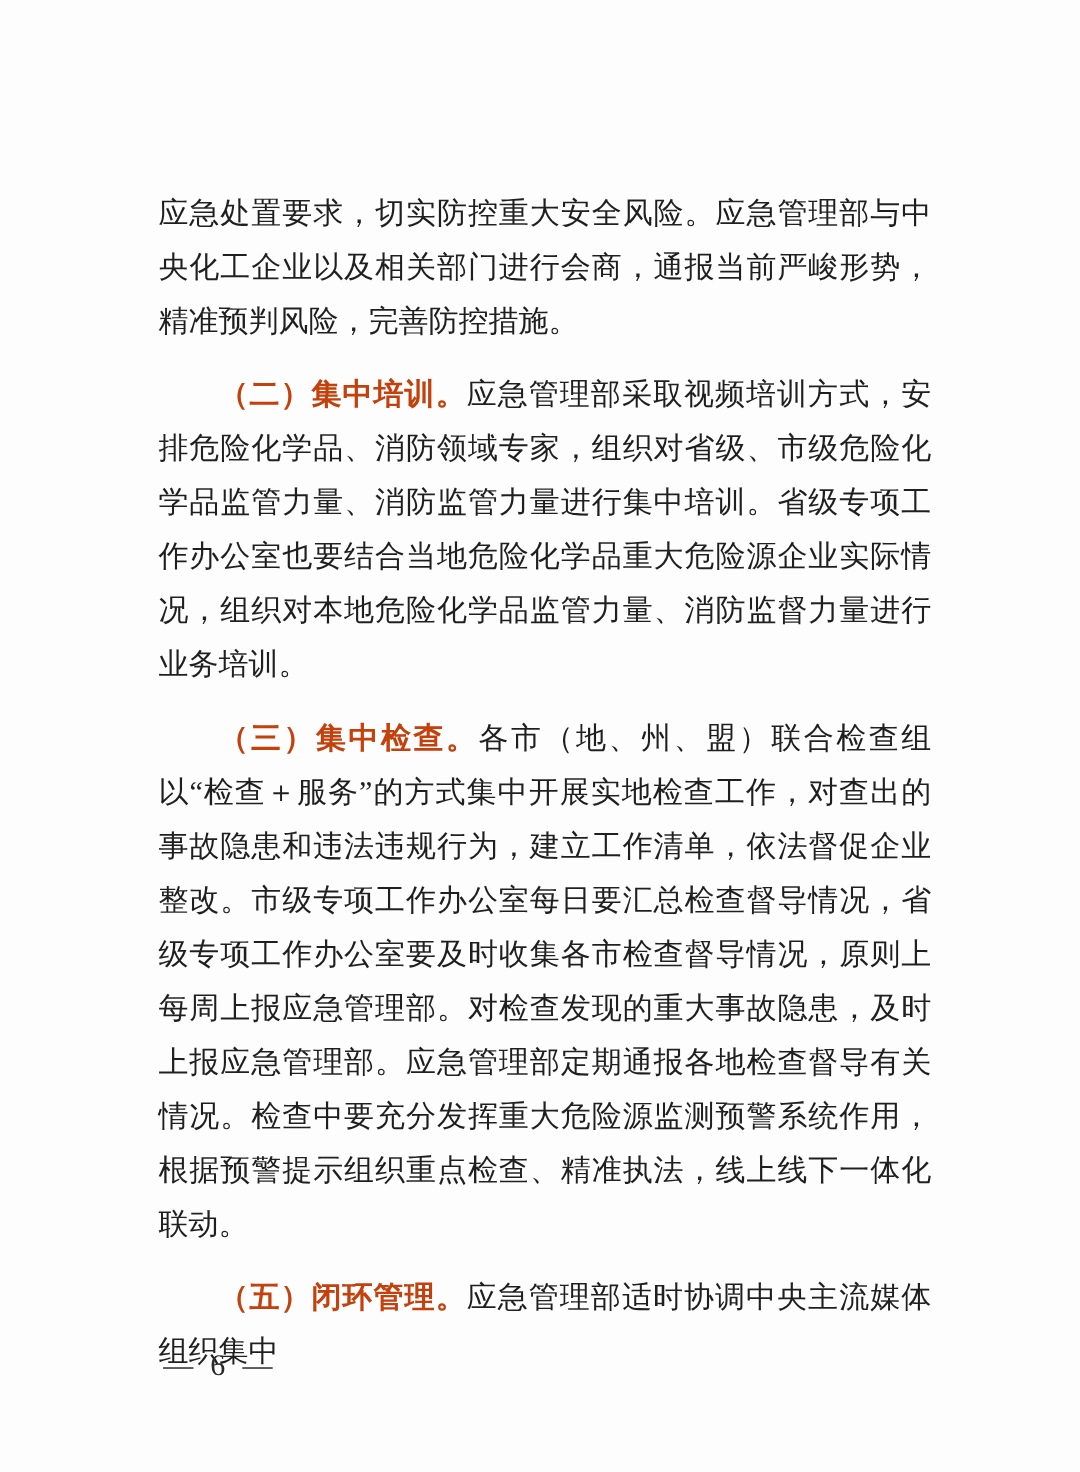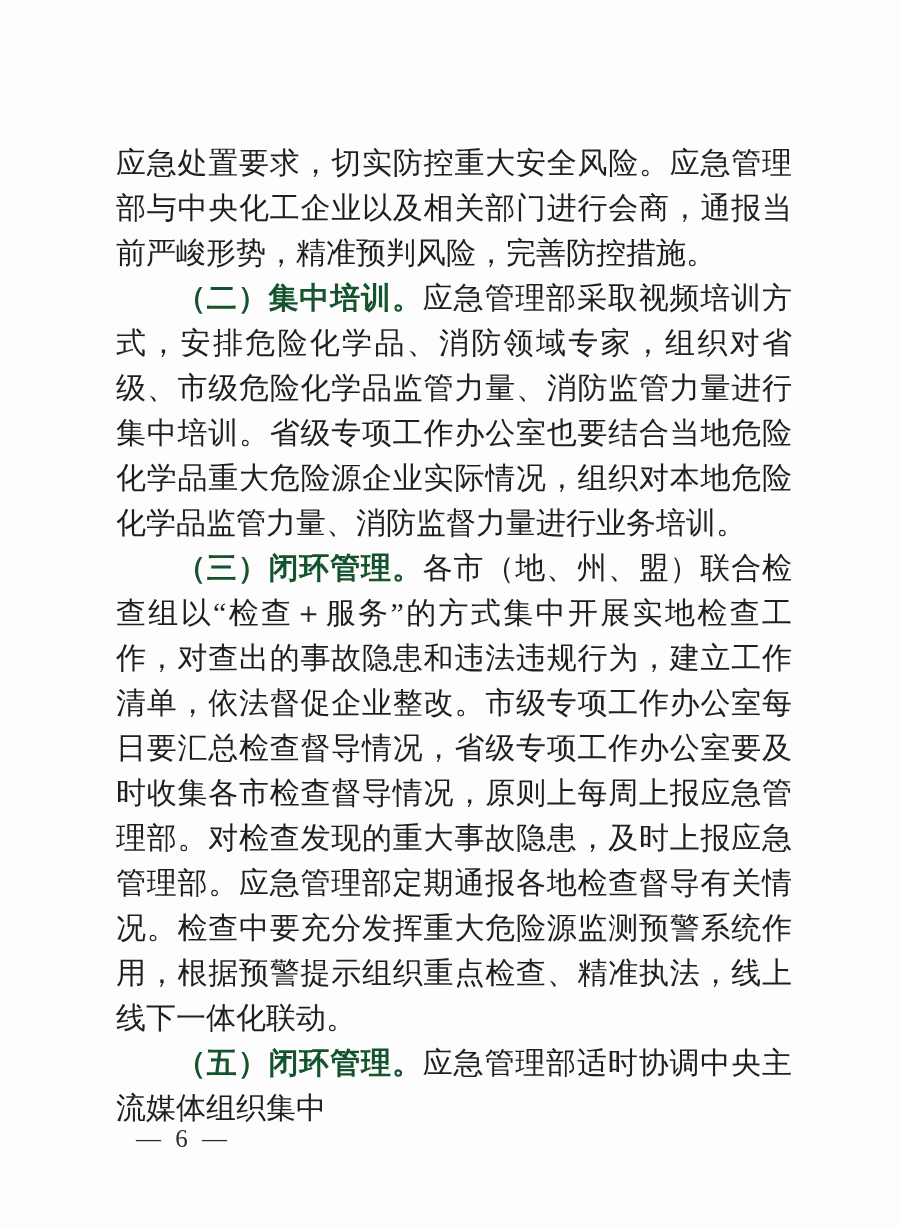--- a/index.html
+++ b/index.html
@@ -15,34 +15,34 @@
     overflow: hidden;
     font-family: "Liberation Serif", "DejaVu Serif", serif;
   }
   .content {
     position: absolute;
     left: 116px;
     top: 140px;
     width: 676px;
   }
   .para {
-    margin: 0;
-    font-size: 30px;
+    margin: 16px;
+    font-size: 25px;
     line-height: 45px;
     letter-spacing: 0px;
     text-align: justify;
     text-justify: inter-ideograph;
     color: #1f1f1f;
   }
   .para.indent {
     text-indent: 2em;
   }
   .lead {
     font-weight: 700;
-    color: #14532d;
+    color: #c2410c;
   }
   .footer {
     position: absolute;
     left: 136px;
     top: 1124px;
     font-size: 25px;
     line-height: 30px;
     color: #2a2a2a;
     letter-spacing: 4px;
     font-family: "Liberation Serif", "DejaVu Serif", serif;
@@ -51,21 +51,21 @@
 </head>
 <body>
 
 <div class="page">
   <div class="content">
 
     <p class="para"><span>应急处置要求，切实防控重大安全风险。应急管理部与中央化工企业以及相关部门进行会商，通报当前严峻形势，精准预判风险，完善防控措施。</span></p>
 
     <p class="para indent"><span class="lead">（二）集中培训。</span><span>应急管理部采取视频培训方式，安排危险化学品、消防领域专家，组织对省级、市级危险化学品监管力量、消防监管力量进行集中培训。省级专项工作办公室也要结合当地危险化学品重大危险源企业实际情况，组织对本地危险化学品监管力量、消防监督力量进行业务培训。</span></p>
 
-    <p class="para indent"><span class="lead">（三）闭环管理。</span><span>各市（地、州、盟）联合检查组以“检查＋服务”的方式集中开展实地检查工作，对查出的事故隐患和违法违规行为，建立工作清单，依法督促企业整改。市级专项工作办公室每日要汇总检查督导情况，省级专项工作办公室要及时收集各市检查督导情况，原则上每周上报应急管理部。对检查发现的重大事故隐患，及时上报应急管理部。应急管理部定期通报各地检查督导有关情况。检查中要充分发挥重大危险源监测预警系统作用，根据预警提示组织重点检查、精准执法，线上线下一体化联动。</span></p>
+    <p class="para indent"><span class="lead">（三）集中检查。</span><span>各市（地、州、盟）联合检查组以“检查＋服务”的方式集中开展实地检查工作，对查出的事故隐患和违法违规行为，建立工作清单，依法督促企业整改。市级专项工作办公室每日要汇总检查督导情况，省级专项工作办公室要及时收集各市检查督导情况，原则上每周上报应急管理部。对检查发现的重大事故隐患，及时上报应急管理部。应急管理部定期通报各地检查督导有关情况。检查中要充分发挥重大危险源监测预警系统作用，根据预警提示组织重点检查、精准执法，线上线下一体化联动。</span></p>
 
 
     <p class="para indent"><span class="lead">（五）闭环管理。</span><span>应急管理部适时协调中央主流媒体组织集中</span></p>
 
   </div>
 
   <div class="footer">— 6 —</div>
 </div>
 
 </body></html>

